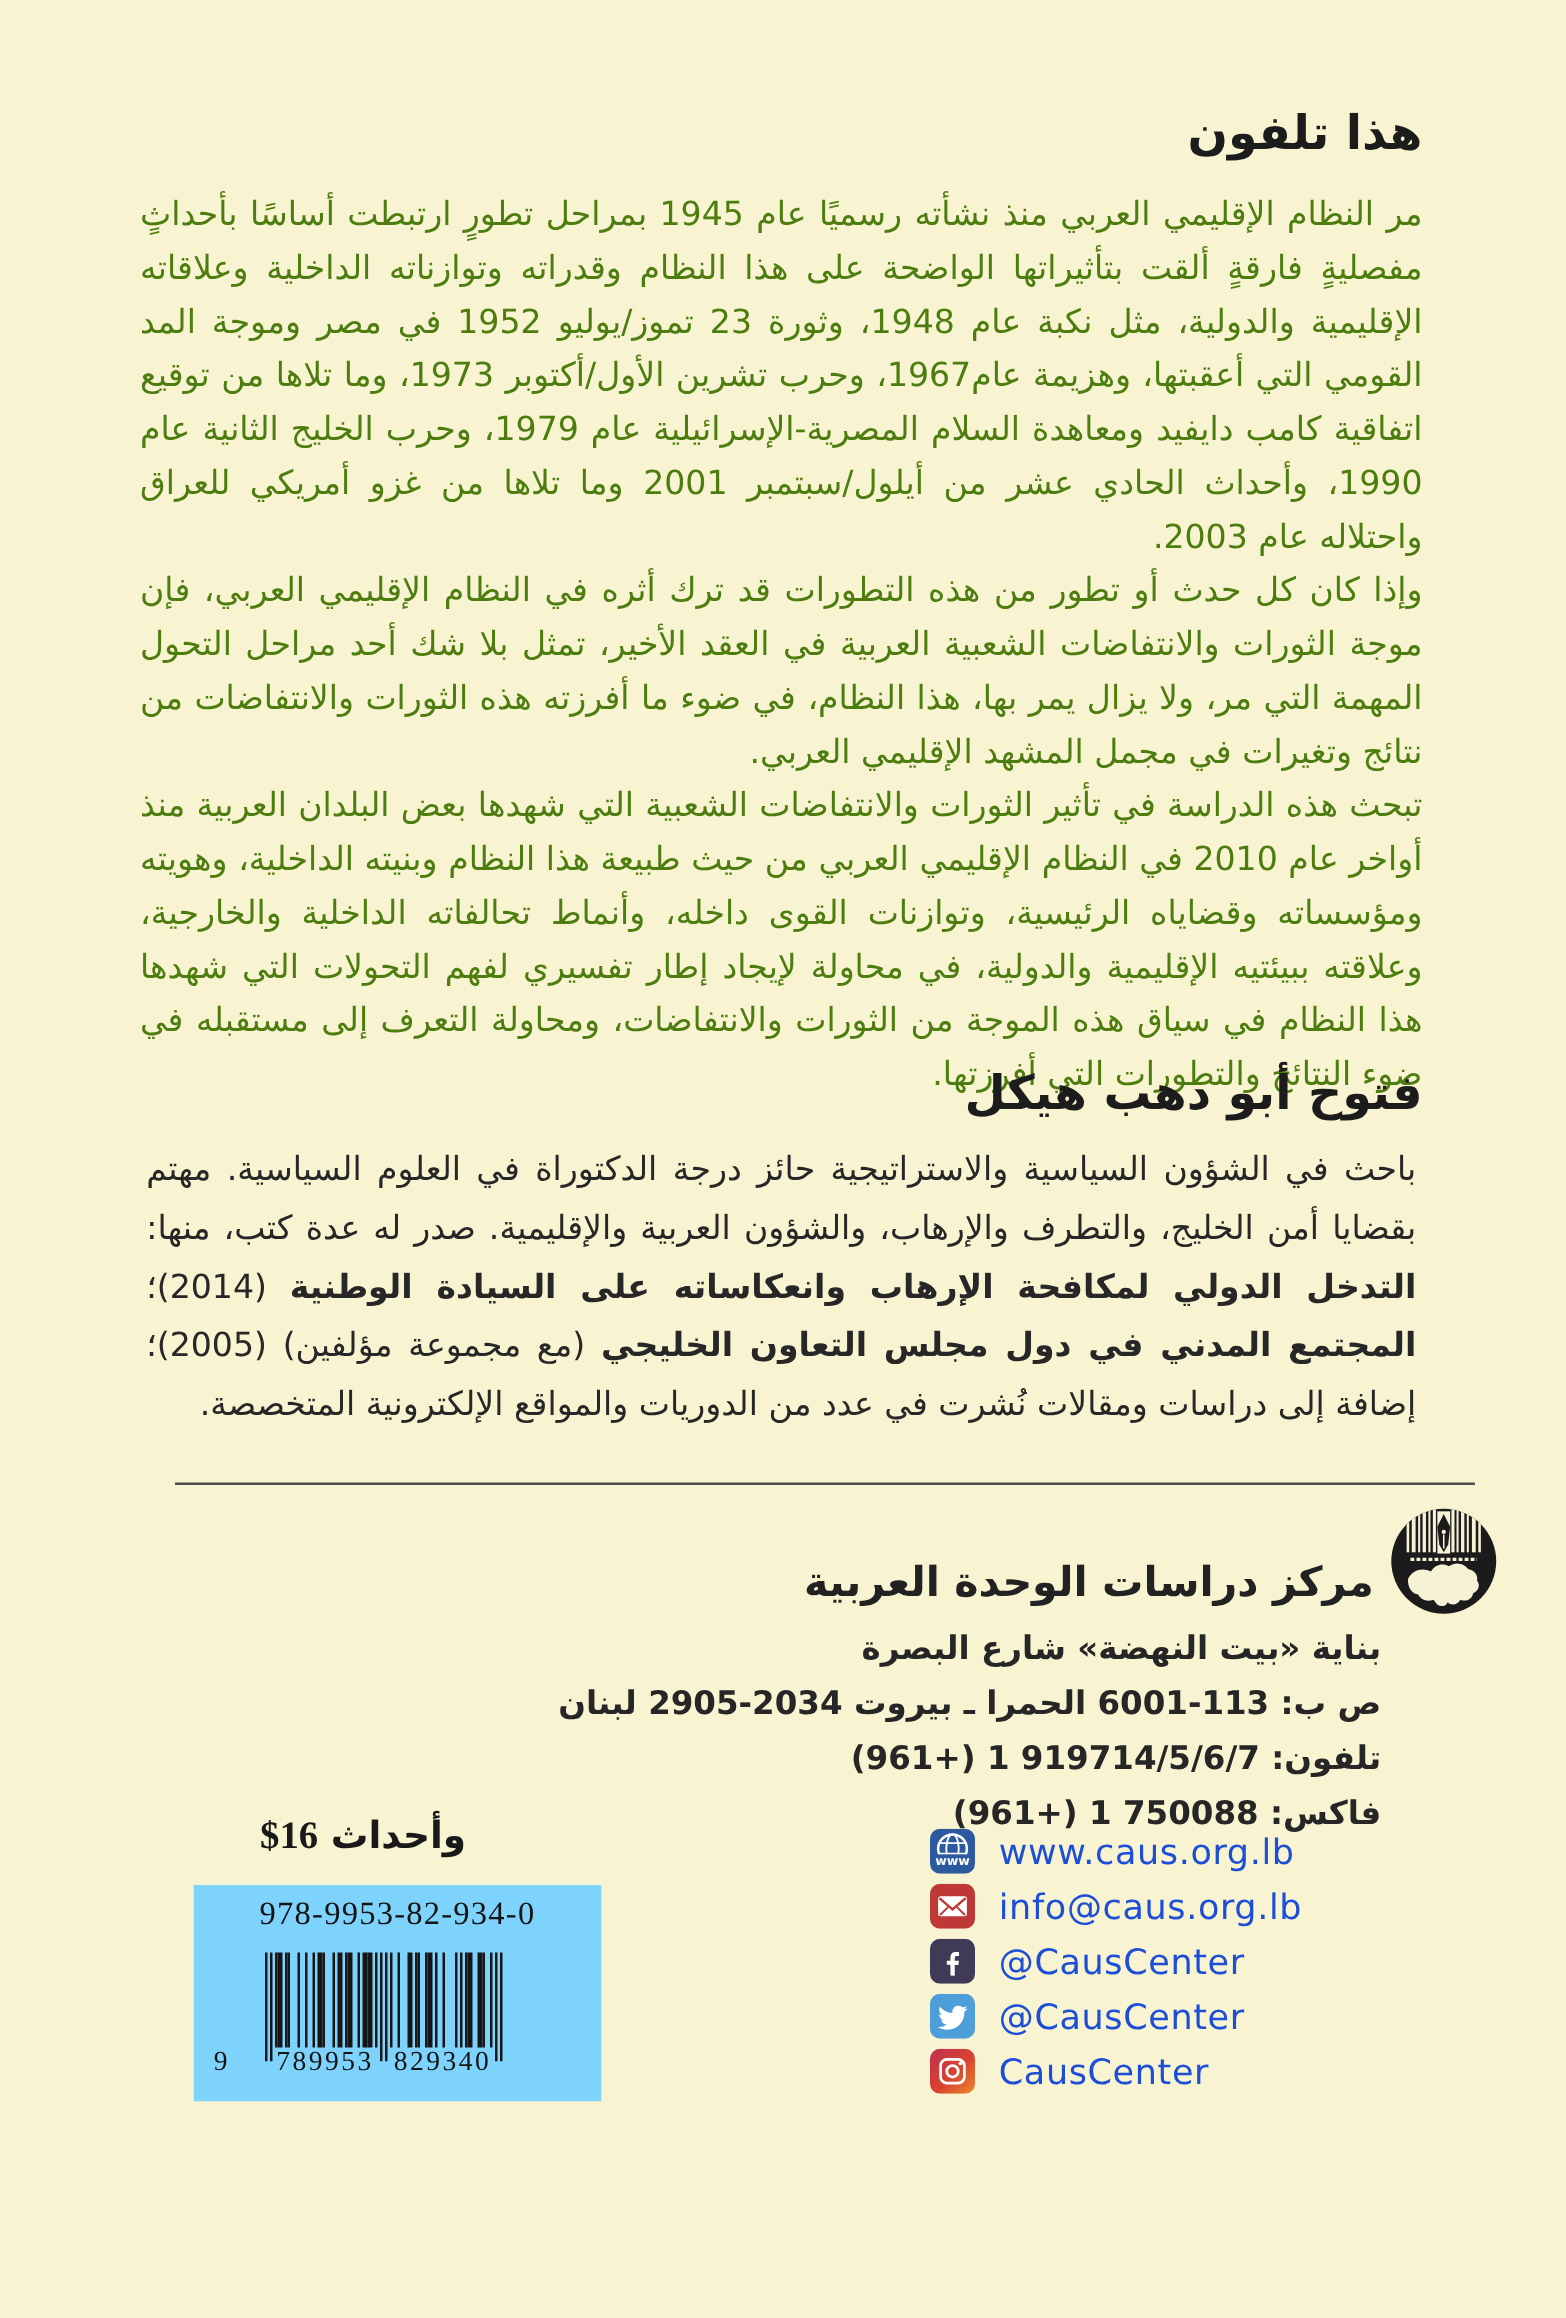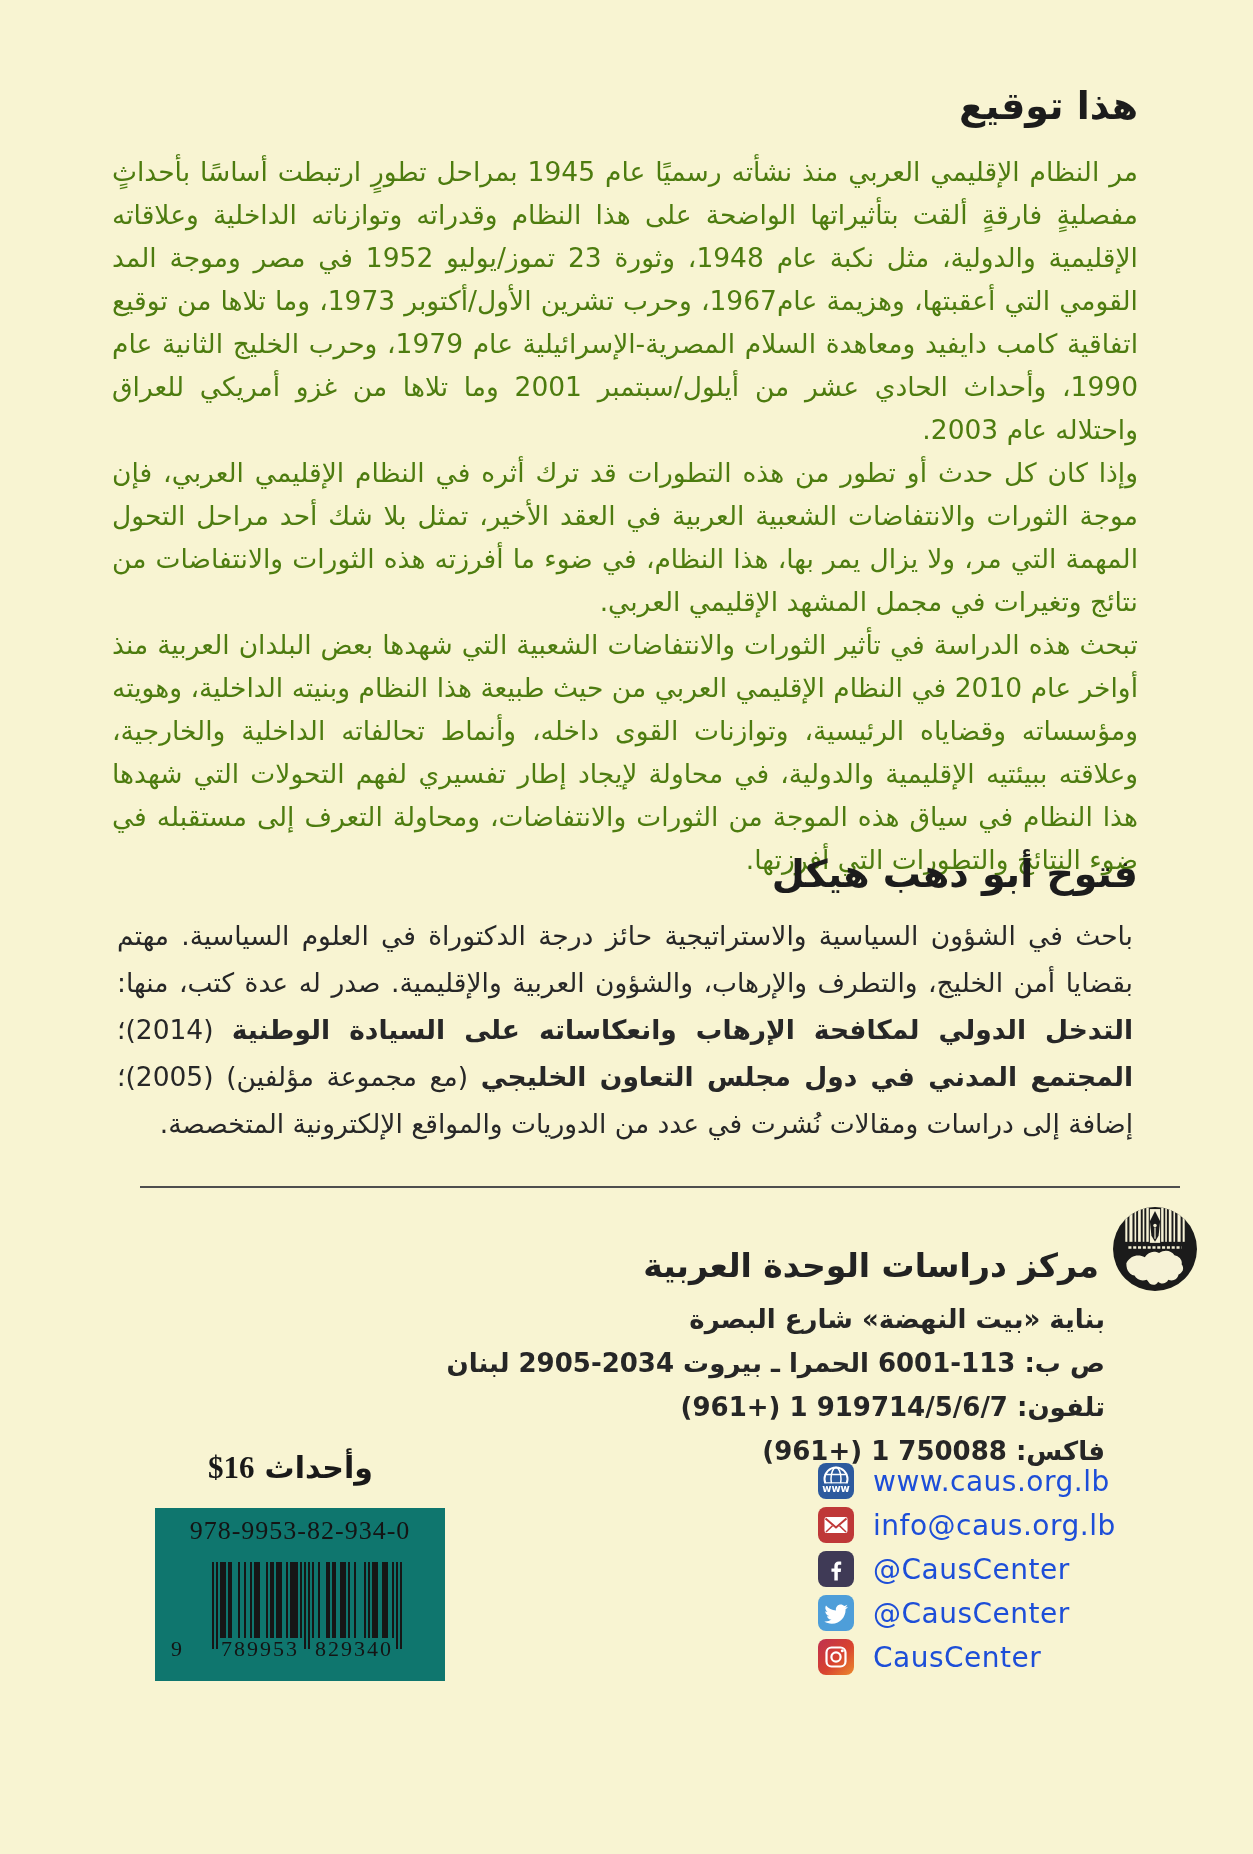--- a/index.html
+++ b/index.html
@@ -15,50 +15,50 @@
   .bio{margin:5px;font-size:26.5px;line-height:47px;text-align:justify;color:#272727;}
   .bio .b{font-weight:bold;}
   
   .divider{position:absolute;top:1186px;left:140px;width:1040px;height:2px;background:#4e4e4e;}
   .pub{position:absolute;top:1206px;right:55px;display:flex;direction:rtl;align-items:flex-start;gap:13px;}
   .pub .logo{width:86px;height:86px;flex:0 0 86px;}
   .pub-name{font-size:33px;font-weight:bold;color:#222;margin-top:40px;letter-spacing:-1px;}
   .address{position:absolute;top:1297px;right:148px;direction:rtl;text-align:right;
            font-size:26px;font-weight:bold;line-height:44px;color:#262626;}
   
-  .social{position:absolute;top:1463px;left:818px;text-align:center;}
+  .social{position:absolute;top:1463px;left:744px;text-align:center;}
   .social .row{display:flex;align-items:center;gap:19px;height:36px;margin-bottom:8px;}
   .social .icn{width:36px;height:36px;flex:0 0 36px;display:inline-block;}
   .social .icn svg{display:block;}
   .social .label{font-size:28px;color:#1d4ed8;letter-spacing:.5px;direction:ltr;}
   
   .price{position:absolute;top:1450px;left:155px;width:271px;display:flex;direction:rtl;
          justify-content:center;align-items:baseline;gap:10px;font-weight:bold;color:#191919;}
   .price .lbl{font-size:30px;}
   .price .cur{font-size:31px;font-family:"Liberation Serif",serif;direction:ltr;}
   
-  .isbn-box{position:absolute;top:1508px;left:155px;width:290px;height:173px;background:#0f766e;}
+  .isbn-box{position:absolute;top:1508px;left:155px;width:326px;height:173px;background:#7dd3fc;}
   .isbn-top{position:absolute;top:8px;left:0;right:0;text-align:center;direction:ltr;
             font-family:"Liberation Serif",serif;font-size:26px;letter-spacing:1px;color:#141414;}
   .bars{position:absolute;top:54px;left:57px;width:190px;height:87px;}
   .bars i{position:absolute;top:0;width:2px;height:76px;background:#161616;}
   .bars i.tall{height:87px;}
   .isbn-digits span{position:absolute;top:128px;font-family:"Liberation Serif",serif;
                     font-size:22px;letter-spacing:2px;color:#141414;direction:ltr;}
   .isbn-digits .d1{left:16px;}
   .isbn-digits .d2{left:66px;}
   .isbn-digits .d3{left:160px;}
 </style>
 </head>
 <body>
 
 <div class="page">
 
   <section class="about">
-    <h1>هذا توقيع</h1>
+    <h1>هذا تلفون</h1>
     <p>مر النظام الإقليمي العربي منذ نشأته رسميًا عام 1945 بمراحل تطورٍ ارتبطت أساسًا بأحداثٍ مفصليةٍ فارقةٍ ألقت بتأثيراتها الواضحة على هذا النظام وقدراته وتوازناته الداخلية وعلاقاته الإقليمية والدولية، مثل نكبة عام 1948، وثورة 23 تموز/يوليو 1952 في مصر وموجة المد القومي التي أعقبتها، وهزيمة عام1967، وحرب تشرين الأول/أكتوبر 1973، وما تلاها من توقيع اتفاقية كامب دايفيد ومعاهدة السلام المصرية-الإسرائيلية عام 1979، وحرب الخليج الثانية عام 1990، وأحداث الحادي عشر من أيلول/سبتمبر 2001 وما تلاها من غزو أمريكي للعراق واحتلاله عام 2003.</p>
     <p>وإذا كان كل حدث أو تطور من هذه التطورات قد ترك أثره في النظام الإقليمي العربي، فإن موجة الثورات والانتفاضات الشعبية العربية في العقد الأخير، تمثل بلا شك أحد مراحل التحول المهمة التي مر، ولا يزال يمر بها، هذا النظام، في ضوء ما أفرزته هذه الثورات والانتفاضات من نتائج وتغيرات في مجمل المشهد الإقليمي العربي.</p>
     <p>تبحث هذه الدراسة في تأثير الثورات والانتفاضات الشعبية التي شهدها بعض البلدان العربية منذ أواخر عام 2010 في النظام الإقليمي العربي من حيث طبيعة هذا النظام وبنيته الداخلية، وهويته ومؤسساته وقضاياه الرئيسية، وتوازنات القوى داخله، وأنماط تحالفاته الداخلية والخارجية، وعلاقته ببيئتيه الإقليمية والدولية، في محاولة لإيجاد إطار تفسيري لفهم التحولات التي شهدها هذا النظام في سياق هذه الموجة من الثورات والانتفاضات، ومحاولة التعرف إلى مستقبله في ضوء النتائج والتطورات التي أفرزتها.</p>
   </section>
 
   <section class="author">
     <h2>فتوح أبو دهب هيكل</h2>
     <p class="bio"><span>باحث في الشؤون السياسية والاستراتيجية حائز درجة الدكتوراة في العلوم السياسية. مهتم بقضايا أمن الخليج، والتطرف والإرهاب، والشؤون العربية والإقليمية. صدر له عدة كتب، منها: </span><span class="b">التدخل الدولي لمكافحة الإرهاب وانعكاساته على السيادة الوطنية</span><span> (2014)؛ </span><span class="b">المجتمع المدني في دول مجلس التعاون الخليجي</span><span> (مع مجموعة مؤلفين) (2005)؛ إضافة إلى دراسات ومقالات نُشرت في عدد من الدوريات والمواقع الإلكترونية المتخصصة.</span></p>
   </section>
 

